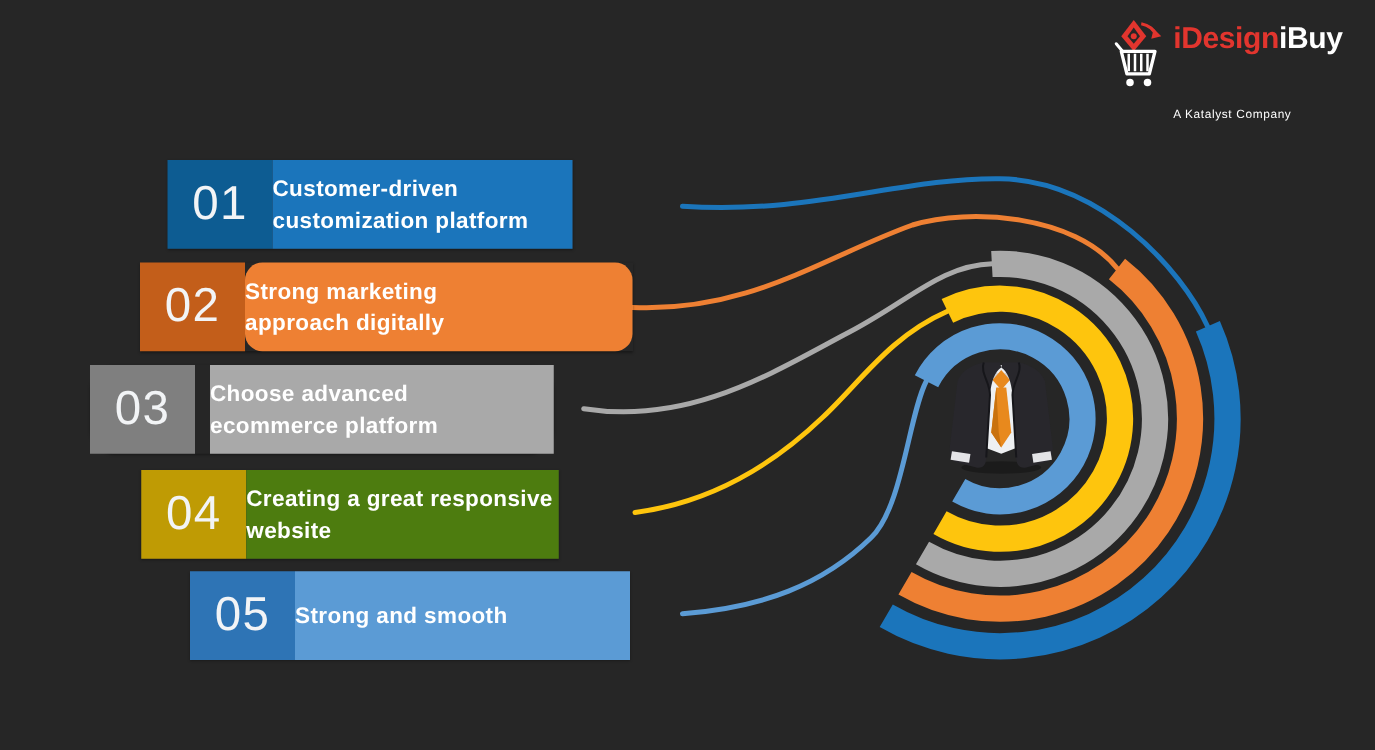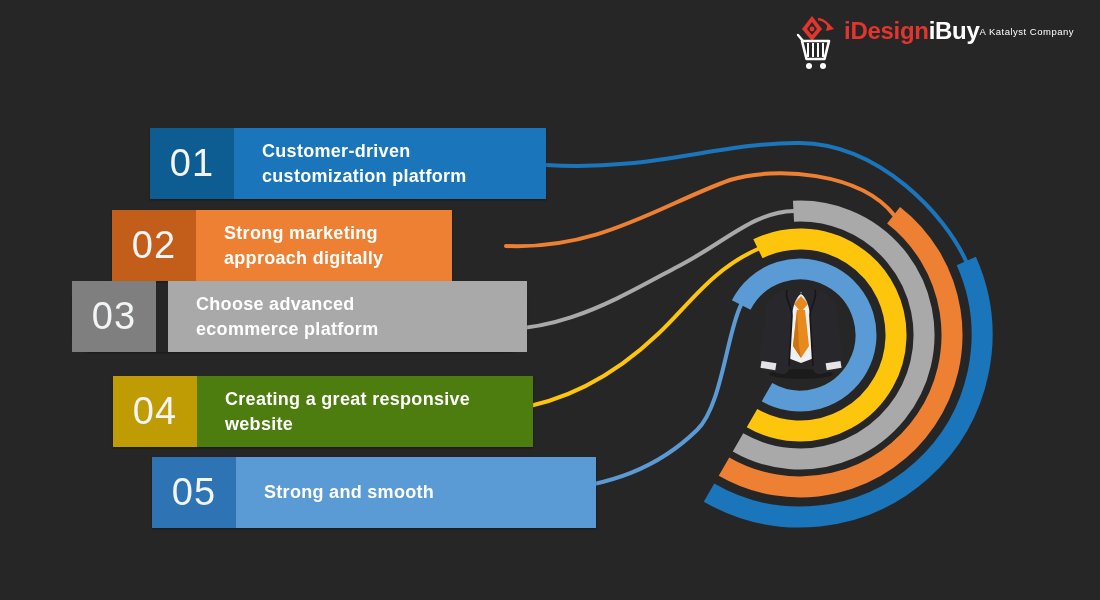--- a/index.html
+++ b/index.html
@@ -4,31 +4,31 @@
 <style>
   html,body{margin:0;padding:0;background:#101010;}
   .stage{position:relative;width:1100px;height:600px;background:#262626;overflow:hidden;
          font-family:"Liberation Sans", sans-serif;}
   .spiral-svg{position:absolute;left:0;top:0;width:1100px;height:600px;}
   
   .bar{position:absolute;height:71px;display:flex;box-shadow:0 1px 2px rgba(0,0,0,.35);}
   .bar .num{width:84px;flex:0 0 84px;display:flex;align-items:center;justify-content:center;
             font-size:38px;font-weight:400;color:#f2f4f6;letter-spacing:1px;}
   .bar .label{flex:1;display:flex;flex-direction:column;justify-content:center;
-              padding-left:28px;color:#ffffff;font-weight:bold;font-size:18px;
+              padding-left:0;color:#ffffff;font-weight:bold;font-size:18px;
               line-height:25px;letter-spacing:.3px;}
   .bar .label span{display:block;white-space:nowrap;}
-  .bar1{left:150px;top:128px;width:396px;justify-content:center;}
-  .bar2{left:112px;top:210px;width:340px;}
-  .bar3{left:72px; top:281px;width:455px;border-radius:20px;}
-  .bar4{left:113px;top:376px;width:420px;}
-  .bar5{left:152px;top:457px;width:444px;}
+  .bar1{left:134px;top:128px;width:324px;justify-content:center;}
+  .bar2{left:112px;top:210px;width:394px;}
+  .bar3{left:72px; top:292px;width:371px;border-radius:20px;}
+  .bar4{left:113px;top:376px;width:334px;}
+  .bar5{left:152px;top:457px;width:352px;}
   
   .brand{position:absolute;top:14px;right:26px;display:flex;align-items:flex-start;}
-  .brand .logotext{display:flex;flex-direction:row;align-items:center;margin-left:6px;}
+  .brand .logotext{display:flex;flex-direction:column;align-items:flex-start;margin-left:6px;gap:37px;}
   .brand .wordmark{font-size:24px;font-weight:bold;letter-spacing:-0.3px;line-height:34px;white-space:nowrap;}
   .brand .wordmark .red{color:#e2352e;}
   .brand .wordmark .white{color:#ffffff;}
   .brand .tagline{font-size:9.5px;font-weight:normal;color:#ffffff;letter-spacing:.5px;margin-top:1px;white-space:nowrap;}
 </style>
 </head>
 <body>
 
 <div class="stage" style="background: rgb(38, 38, 38);">
 
@@ -64,21 +64,21 @@
 
   <div class="bar bar1">
     <div class="num" style="background: rgb(13, 92, 146);">01</div>
     <div class="label" style="background: rgb(27, 117, 187);">
       <span>Customer-driven</span>
       <span>customization platform</span>
     </div>
   </div>
   <div class="bar bar2">
     <div class="num" style="background: rgb(195, 94, 26);">02</div>
-    <div class="label" style="background: rgb(238, 128, 51);">
+    <div class="label" style="background: rgb(238, 128, 51); border-radius: 14px;">
       <span>Strong marketing</span>
       <span>approach digitally</span>
     </div>
   </div>
   <div class="bar bar3">
     <div class="num" style="background: rgb(127, 127, 127);">03</div>
     <div class="label" style="background: rgb(169, 169, 169); margin-left: 12px;">
       <span>Choose advanced</span>
       <span>ecommerce platform</span>
     </div>

